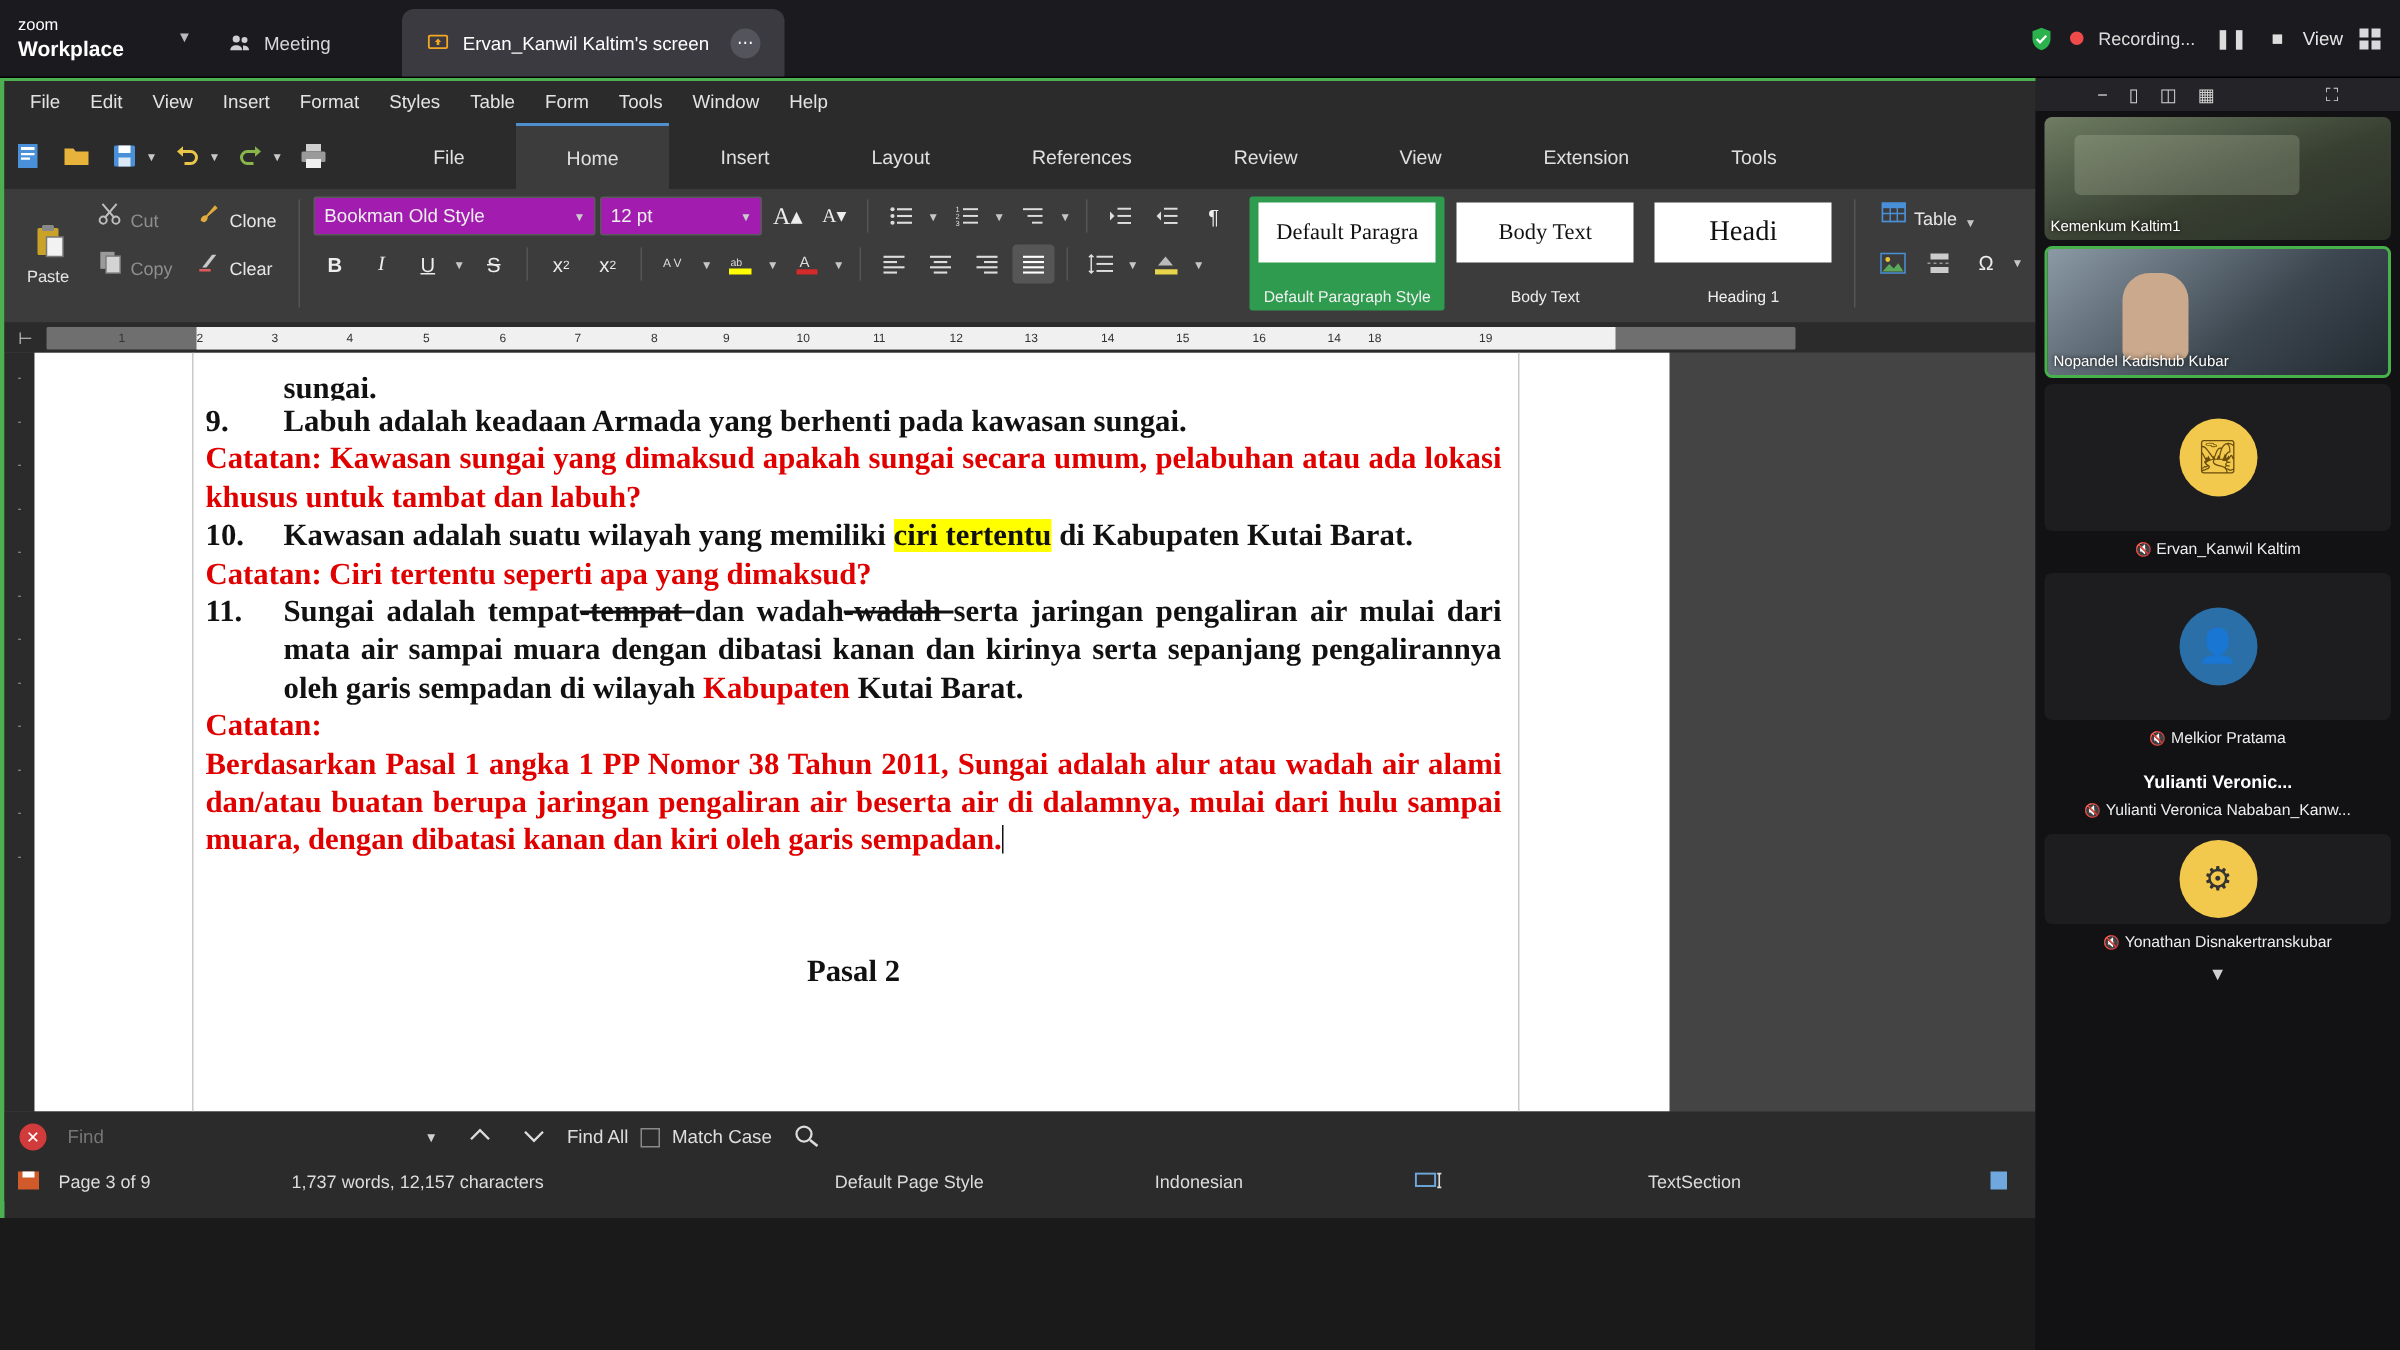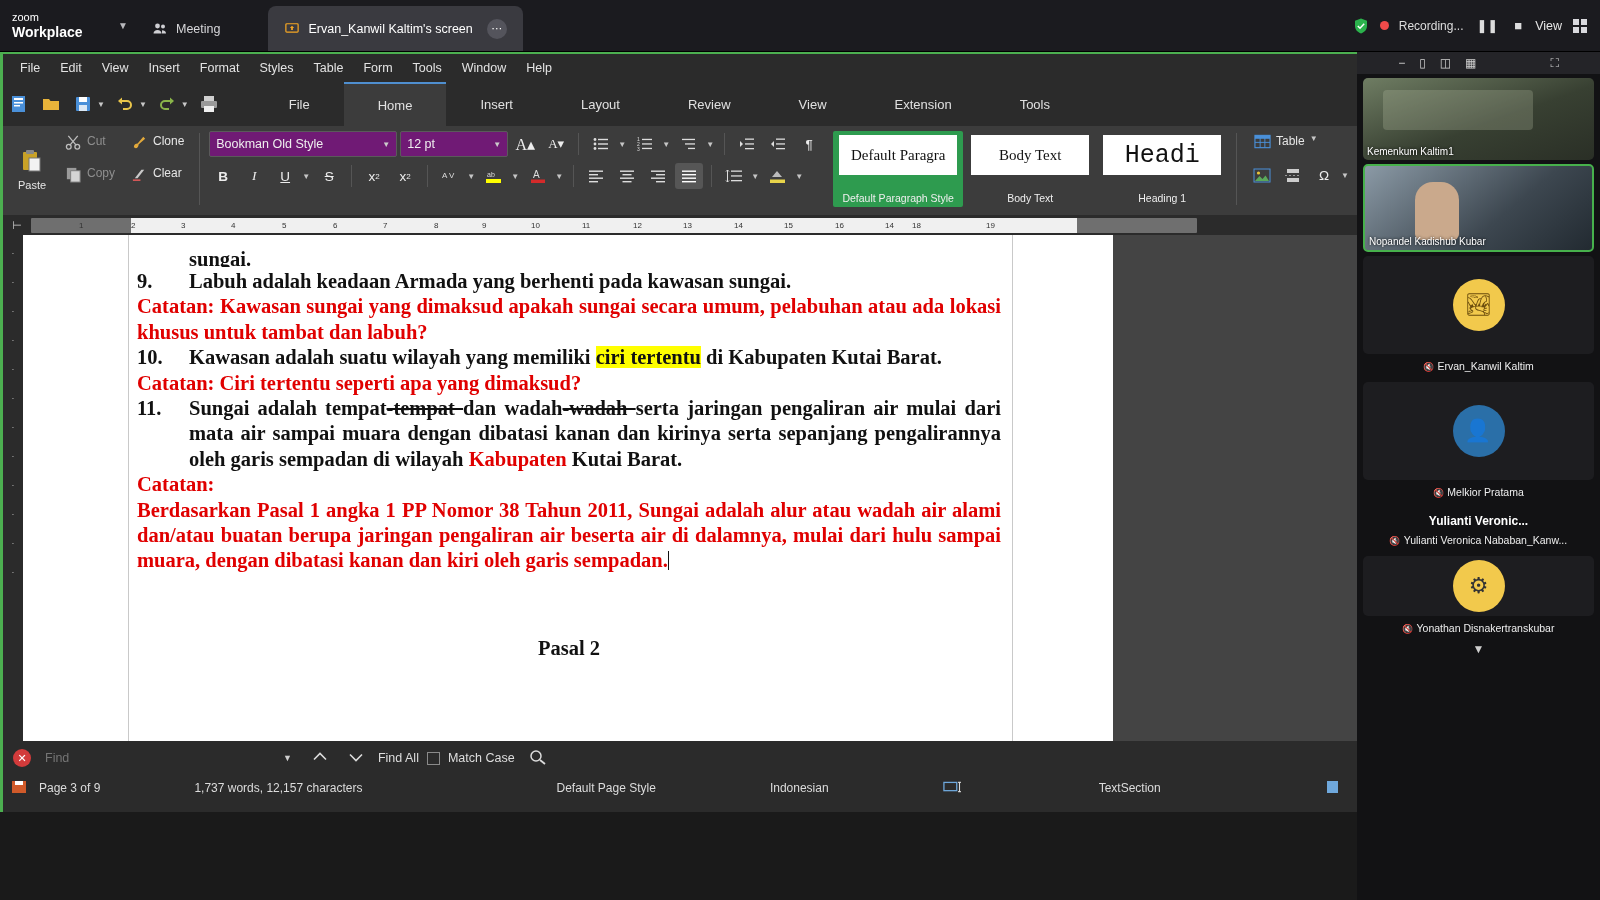--- a/index.html
+++ b/index.html
@@ -69,25 +69,25 @@
   .split-caret { font-size: 8px; color: #c8c8c8; margin-left: -2px; margin-right: 4px; }
 
   .ribbon-tabs { display: flex; margin-left: 30px; height: 44px; align-items: stretch; flex: 1; }
   .rtab { padding: 0 34px; display: flex; align-items: center; font-size: 13px; color: #e0e0e0; }
   .rtab.active { background: #3c3c3c; border-top: 2px solid #4f8fd0; }
 
   
   .fmt { background: #3c3c3c; padding: 5px 6px 8px 6px; display: flex; gap: 4px; }
   .fmt-col { display: flex; flex-direction: column; gap: 6px; }
   .fmt-row { display: flex; align-items: center; gap: 3px; }
-  .btn-lbl { display: flex; align-items: flex-start; gap: 5px; color: #e6e6e6; font-size: 12px;
+  .btn-lbl { display: flex; align-items: flex-end; gap: 5px; color: #e6e6e6; font-size: 12px;
              padding: 3px 6px; border-radius: 3px; }
   .vsep { width: 1px; background: #555; margin: 2px 5px; align-self: stretch; }
   .combo {
-    background: #701a75; border: 1px solid #5a5a5a; border-radius: 2px; height: 26px;
+    background: #a21caf; border: 1px solid #5a5a5a; border-radius: 2px; height: 26px;
     display: flex; align-items: center; color: #efefef; font-size: 12.5px; padding: 0 6px;
   }
   .combo .val { flex: 1; white-space: nowrap; overflow: hidden; }
   .combo .cv { font-size: 8px; color: #ccc; padding-left: 6px; }
   .fontname { width: 188px; }
   .fontsize { width: 108px; }
   .tbtn { width: 28px; height: 26px; display: flex; align-items: center; justify-content: center;
           color: #ededed; font-size: 13.5px; border-radius: 3px; }
   .tbtn.act { background: #565656; }
   .tbtn.bold { font-weight: 700; }
@@ -97,21 +97,21 @@
   .mini-caret { font-size: 8px; color: #c6c6c6; width: 10px; display: flex; align-items: center;}
 
   
   .gallery { display: flex; gap: 2px; margin-left: 6px; }
   .gitem { width: 130px; height: 76px; display: flex; flex-direction: column; align-items: center;
            justify-content: space-between; padding: 4px 0 2px 0; border-radius: 2px; }
   .gitem.sel { background: #2e9b4f; }
   .gprev { width: 118px; height: 40px; background: #fff; color: #111; display: flex;
            align-items: center; justify-content: center; font-size: 15px; overflow: hidden;
            font-family: "Liberation Serif", serif; }
-  .gprev.head { font-size: 25px; font-family: Liberation Mono, monospace; }
+  .gprev.head { font-size: 19px; font-family: Liberation Serif, serif; }
   .gname { font-size: 10.5px; color: #efefef; text-align: center; line-height: 1.1; }
 
   
   .ruler-wrap { height: 20px; background: #2b2b2b; display: flex; align-items: center; }
   .ruler-corner { width: 28px; text-align: center; color: #ccc; font-size: 11px; }
   .ruler { flex: 1; height: 15px; background: #6f6f6f; position: relative; margin-right: 160px;
            border-radius: 1px; }
   .ruler .active-zone { position: absolute; left: 100px; right: 120px; top: 0; bottom: 0; background: #f0f0f0; }
   .ruler .tick { position: absolute; top: 3px; font-size: 8px; color: #333; }
 
@@ -289,20 +289,21 @@
             <rect x="2" y="7" width="16" height="7" rx="1" fill="#9a9a9a"></rect>
             <rect x="5" y="12" width="10" height="6" fill="#f0f0f0"></rect>
           </svg>
       </div>
 
       <div class="ribbon-tabs">
         <div class="rtab">File</div>
         <div class="rtab active">Home</div>
         <div class="rtab">Insert</div>
         <div class="rtab">Layout</div>
+        <div class="rtab">References</div>
         <div class="rtab">Review</div>
         <div class="rtab">View</div>
         <div class="rtab">Extension</div>
         <div class="rtab">Tools</div>
       </div>
     </div>
 
     <div class="fmt">
 
       <div class="fmt-col" style="width:56px;align-items:center;justify-content:center;">

